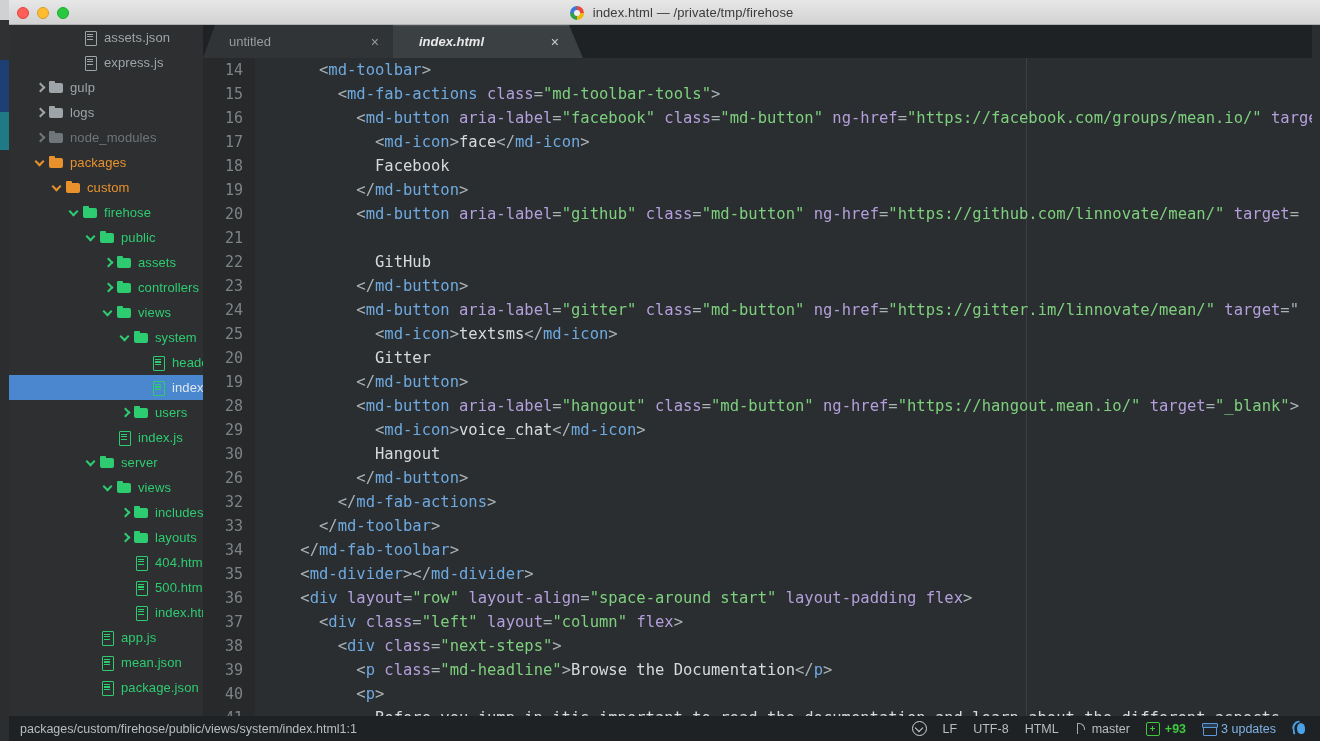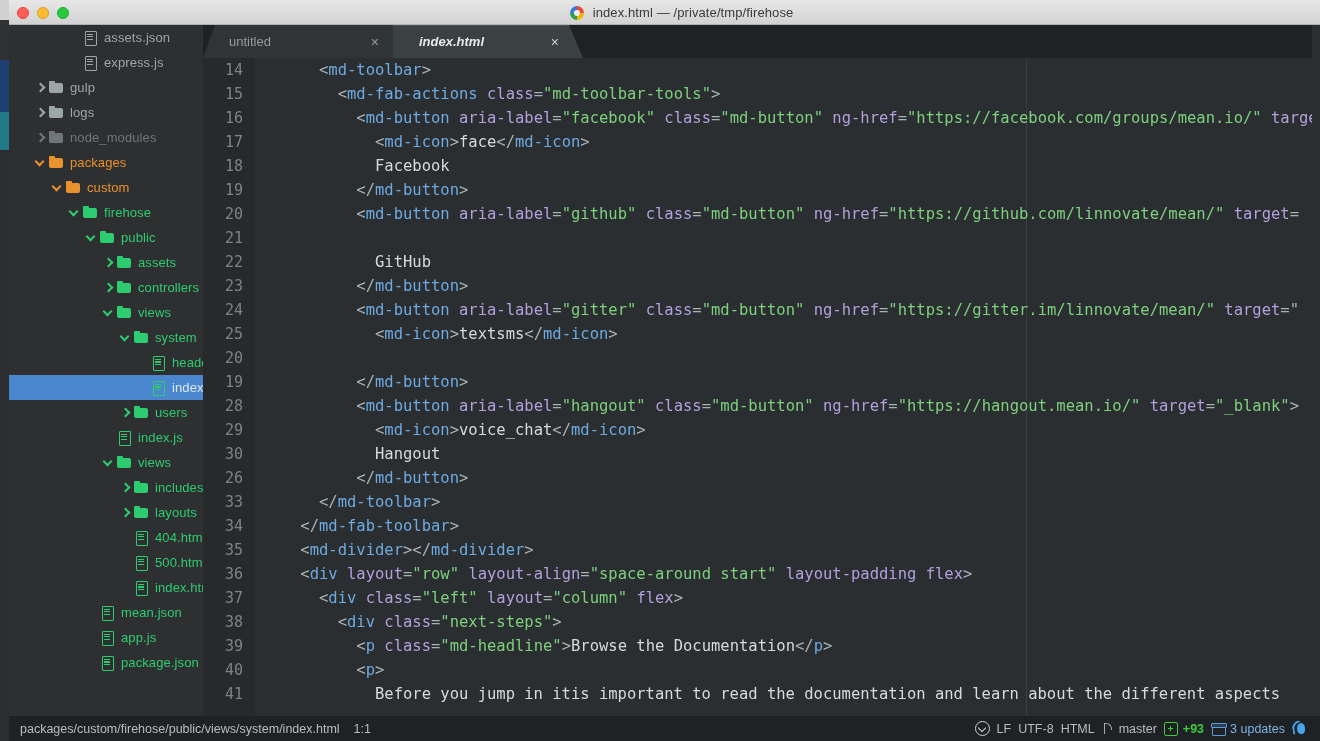--- a/index.html
+++ b/index.html
@@ -188,24 +188,24 @@
   .t-attr { color: #b49fdc; }
   .t-str  { color: #7ed07e; }
   .t-txt  { color: #d6dadb; }
 
   
   #statusbar {
     position: absolute; left: 0; top: 716px; width: 1311px; height: 25px;
     background: #1f2224; display: flex; align-items: center;
     font-size: 12.5px; color: #b8bdc0;
   }
-  #status-left { display: flex; align-items: center; gap: 14px; padding-left: 11px; }
+  #status-left { display: flex; align-items: center; padding-left: 11px; }
   #status-right {
     margin-left: auto; display: flex; align-items: center;
-    gap: 7px; padding-right: 12px;
+    gap: 16px; padding-right: 12px;
   }
   .sb-item { display: flex; align-items: center; gap: 5px; }
 
   .icon-chev-circle {
     width: 15px; height: 15px; border: 1.6px solid #cdd2d4;
     border-radius: 50%; position: relative; display: inline-block;
   }
   .icon-chev-circle::before {
     content: ""; position: absolute; left: 3.2px; top: 3.2px;
     width: 5px; height: 5px;
@@ -378,20 +378,26 @@
           <span class="ficon folder c-green"></span>
           <span class="tname c-green">users</span>
         </div>
         <div class="tree-row">
           <span style="width: 93px; flex: 0 0 auto;"></span>
           <span class="chev blank c-green"></span>
           <span class="ficon doc c-green"></span>
           <span class="tname c-green">index.js</span>
         </div>
         <div class="tree-row">
+          <span style="width: 76px; flex: 0 0 auto;"></span>
+          <span class="chev open c-green"></span>
+          <span class="ficon folder c-green"></span>
+          <span class="tname c-green">server</span>
+        </div>
+        <div class="tree-row">
           <span style="width: 93px; flex: 0 0 auto;"></span>
           <span class="chev open c-green"></span>
           <span class="ficon folder c-green"></span>
           <span class="tname c-green">views</span>
         </div>
         <div class="tree-row">
           <span style="width: 110px; flex: 0 0 auto;"></span>
           <span class="chev  c-green"></span>
           <span class="ficon folder c-green"></span>
           <span class="tname c-green">includes</span>
@@ -417,27 +423,27 @@
         <div class="tree-row">
           <span style="width: 110px; flex: 0 0 auto;"></span>
           <span class="chev blank c-green"></span>
           <span class="ficon doc c-green"></span>
           <span class="tname c-green">index.html</span>
         </div>
         <div class="tree-row">
           <span style="width: 76px; flex: 0 0 auto;"></span>
           <span class="chev blank c-green"></span>
           <span class="ficon doc c-green"></span>
+          <span class="tname c-green">app.js</span>
+        </div>
+        <div class="tree-row">
+          <span style="width: 76px; flex: 0 0 auto;"></span>
+          <span class="chev blank c-green"></span>
+          <span class="ficon doc c-green"></span>
           <span class="tname c-green">mean.json</span>
-        </div>
-        <div class="tree-row">
-          <span style="width: 76px; flex: 0 0 auto;"></span>
-          <span class="chev blank c-green"></span>
-          <span class="ficon doc c-green"></span>
-          <span class="tname c-green">app.js</span>
         </div>
         <div class="tree-row">
           <span style="width: 76px; flex: 0 0 auto;"></span>
           <span class="chev blank c-green"></span>
           <span class="ficon doc c-green"></span>
           <span class="tname c-green">package.json</span>
         </div>
       </div>
   </div>
 
@@ -463,26 +469,27 @@
           <div class="code-line"><span class="lnum">16</span><span class="ltext"><span class="t-punc">          &lt;</span><span class="t-tag">md-button</span><span class="t-punc"> </span><span class="t-attr">aria-label</span><span class="t-punc">=</span><span class="t-str">"facebook"</span><span class="t-punc"> </span><span class="t-attr">class</span><span class="t-punc">=</span><span class="t-str">"md-button"</span><span class="t-punc"> </span><span class="t-attr">ng-href</span><span class="t-punc">=</span><span class="t-str">"https://facebook.com/groups/mean.io/"</span><span class="t-punc"> </span><span class="t-attr">target</span></span></div>
           <div class="code-line"><span class="lnum">17</span><span class="ltext"><span class="t-punc">            &lt;</span><span class="t-tag">md-icon</span><span class="t-punc">&gt;</span><span class="t-txt">face</span><span class="t-punc">&lt;/</span><span class="t-tag">md-icon</span><span class="t-punc">&gt;</span></span></div>
           <div class="code-line"><span class="lnum">18</span><span class="ltext"><span class="t-txt">            Facebook</span></span></div>
           <div class="code-line"><span class="lnum">19</span><span class="ltext"><span class="t-punc">          &lt;/</span><span class="t-tag">md-button</span><span class="t-punc">&gt;</span></span></div>
           <div class="code-line"><span class="lnum">20</span><span class="ltext"><span class="t-punc">          &lt;</span><span class="t-tag">md-button</span><span class="t-punc"> </span><span class="t-attr">aria-label</span><span class="t-punc">=</span><span class="t-str">"github"</span><span class="t-punc"> </span><span class="t-attr">class</span><span class="t-punc">=</span><span class="t-str">"md-button"</span><span class="t-punc"> </span><span class="t-attr">ng-href</span><span class="t-punc">=</span><span class="t-str">"https://github.com/linnovate/mean/"</span><span class="t-punc"> </span><span class="t-attr">target</span><span class="t-punc">=</span></span></div>
           <div class="code-line"><span class="lnum">21</span></div>
           <div class="code-line"><span class="lnum">22</span><span class="ltext"><span class="t-txt">            GitHub</span></span></div>
           <div class="code-line"><span class="lnum">23</span><span class="ltext"><span class="t-punc">          &lt;/</span><span class="t-tag">md-button</span><span class="t-punc">&gt;</span></span></div>
           <div class="code-line"><span class="lnum">24</span><span class="ltext"><span class="t-punc">          &lt;</span><span class="t-tag">md-button</span><span class="t-punc"> </span><span class="t-attr">aria-label</span><span class="t-punc">=</span><span class="t-str">"gitter"</span><span class="t-punc"> </span><span class="t-attr">class</span><span class="t-punc">=</span><span class="t-str">"md-button"</span><span class="t-punc"> </span><span class="t-attr">ng-href</span><span class="t-punc">=</span><span class="t-str">"https://gitter.im/linnovate/mean/"</span><span class="t-punc"> </span><span class="t-attr">target</span><span class="t-punc">="</span></span></div>
           <div class="code-line"><span class="lnum">25</span><span class="ltext"><span class="t-punc">            &lt;</span><span class="t-tag">md-icon</span><span class="t-punc">&gt;</span><span class="t-txt">textsms</span><span class="t-punc">&lt;/</span><span class="t-tag">md-icon</span><span class="t-punc">&gt;</span></span></div>
-          <div class="code-line"><span class="lnum">20</span></div>
+          <div class="code-line"><span class="lnum">20</span><span class="ltext"><span class="t-txt">            Gitter</span></span></div>
           <div class="code-line"><span class="lnum">19</span><span class="ltext"><span class="t-punc">          &lt;/</span><span class="t-tag">md-button</span><span class="t-punc">&gt;</span></span></div>
           <div class="code-line"><span class="lnum">28</span><span class="ltext"><span class="t-punc">          &lt;</span><span class="t-tag">md-button</span><span class="t-punc"> </span><span class="t-attr">aria-label</span><span class="t-punc">=</span><span class="t-str">"hangout"</span><span class="t-punc"> </span><span class="t-attr">class</span><span class="t-punc">=</span><span class="t-str">"md-button"</span><span class="t-punc"> </span><span class="t-attr">ng-href</span><span class="t-punc">=</span><span class="t-str">"https://hangout.mean.io/"</span><span class="t-punc"> </span><span class="t-attr">target</span><span class="t-punc">=</span><span class="t-str">"_blank"</span><span class="t-punc">&gt;</span></span></div>
           <div class="code-line"><span class="lnum">29</span><span class="ltext"><span class="t-punc">            &lt;</span><span class="t-tag">md-icon</span><span class="t-punc">&gt;</span><span class="t-txt">voice_chat</span><span class="t-punc">&lt;/</span><span class="t-tag">md-icon</span><span class="t-punc">&gt;</span></span></div>
           <div class="code-line"><span class="lnum">30</span><span class="ltext"><span class="t-txt">            Hangout</span></span></div>
           <div class="code-line"><span class="lnum">26</span><span class="ltext"><span class="t-punc">          &lt;/</span><span class="t-tag">md-button</span><span class="t-punc">&gt;</span></span></div>
+          <div class="code-line"><span class="lnum">32</span><span class="ltext"><span class="t-punc">        &lt;/</span><span class="t-tag">md-fab-actions</span><span class="t-punc">&gt;</span></span></div>
           <div class="code-line"><span class="lnum">33</span><span class="ltext"><span class="t-punc">      &lt;/</span><span class="t-tag">md-toolbar</span><span class="t-punc">&gt;</span></span></div>
           <div class="code-line"><span class="lnum">34</span><span class="ltext"><span class="t-punc">    &lt;/</span><span class="t-tag">md-fab-toolbar</span><span class="t-punc">&gt;</span></span></div>
           <div class="code-line"><span class="lnum">35</span><span class="ltext"><span class="t-punc">    &lt;</span><span class="t-tag">md-divider</span><span class="t-punc">&gt;&lt;/</span><span class="t-tag">md-divider</span><span class="t-punc">&gt;</span></span></div>
           <div class="code-line"><span class="lnum">36</span><span class="ltext"><span class="t-punc">    &lt;</span><span class="t-tag">div</span><span class="t-punc"> </span><span class="t-attr">layout</span><span class="t-punc">=</span><span class="t-str">"row"</span><span class="t-punc"> </span><span class="t-attr">layout-align</span><span class="t-punc">=</span><span class="t-str">"space-around start"</span><span class="t-punc"> </span><span class="t-attr">layout-padding</span><span class="t-punc"> </span><span class="t-attr">flex</span><span class="t-punc">&gt;</span></span></div>
           <div class="code-line"><span class="lnum">37</span><span class="ltext"><span class="t-punc">      &lt;</span><span class="t-tag">div</span><span class="t-punc"> </span><span class="t-attr">class</span><span class="t-punc">=</span><span class="t-str">"left"</span><span class="t-punc"> </span><span class="t-attr">layout</span><span class="t-punc">=</span><span class="t-str">"column"</span><span class="t-punc"> </span><span class="t-attr">flex</span><span class="t-punc">&gt;</span></span></div>
           <div class="code-line"><span class="lnum">38</span><span class="ltext"><span class="t-punc">        &lt;</span><span class="t-tag">div</span><span class="t-punc"> </span><span class="t-attr">class</span><span class="t-punc">=</span><span class="t-str">"next-steps"</span><span class="t-punc">&gt;</span></span></div>
           <div class="code-line"><span class="lnum">39</span><span class="ltext"><span class="t-punc">          &lt;</span><span class="t-tag">p</span><span class="t-punc"> </span><span class="t-attr">class</span><span class="t-punc">=</span><span class="t-str">"md-headline"</span><span class="t-punc">&gt;</span><span class="t-txt">Browse the Documentation</span><span class="t-punc">&lt;/</span><span class="t-tag">p</span><span class="t-punc">&gt;</span></span></div>
           <div class="code-line"><span class="lnum">40</span><span class="ltext"><span class="t-punc">          &lt;</span><span class="t-tag">p</span><span class="t-punc">&gt;</span></span></div>
           <div class="code-line"><span class="lnum">41</span><span class="ltext"><span class="t-txt">            Before you jump in itis important to read the documentation and learn about the different aspects</span></span></div>
         </div>

